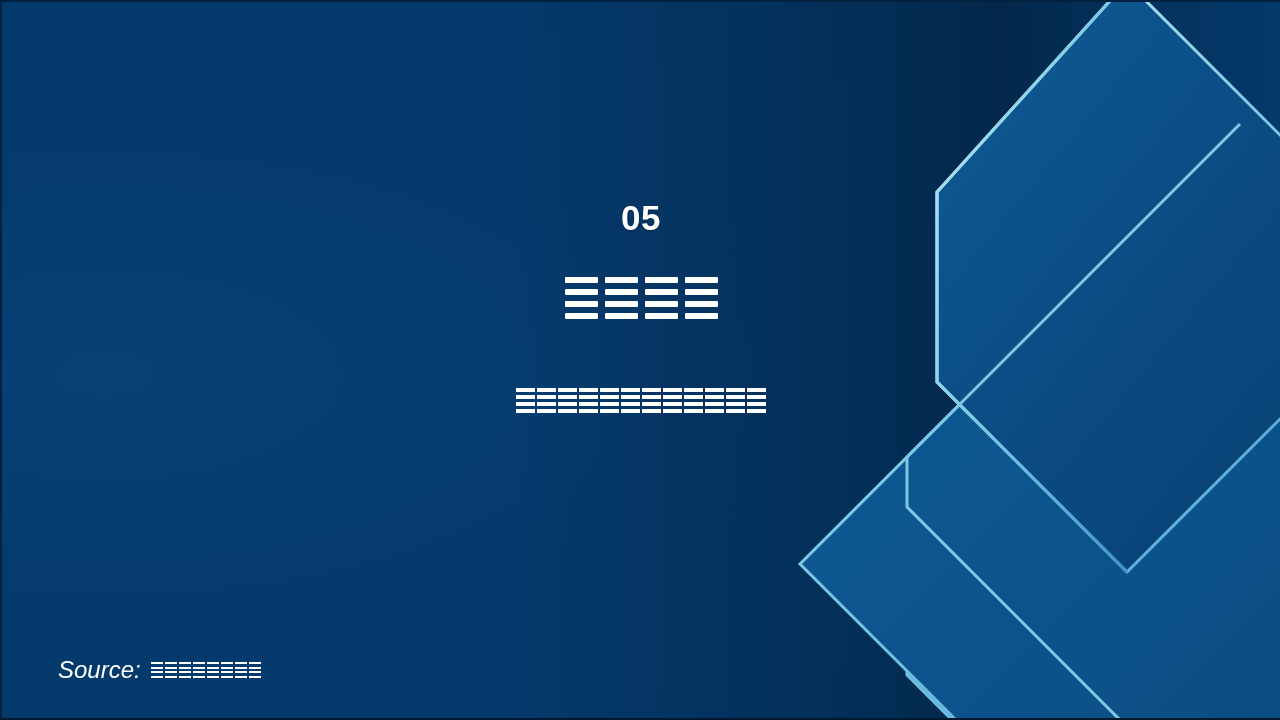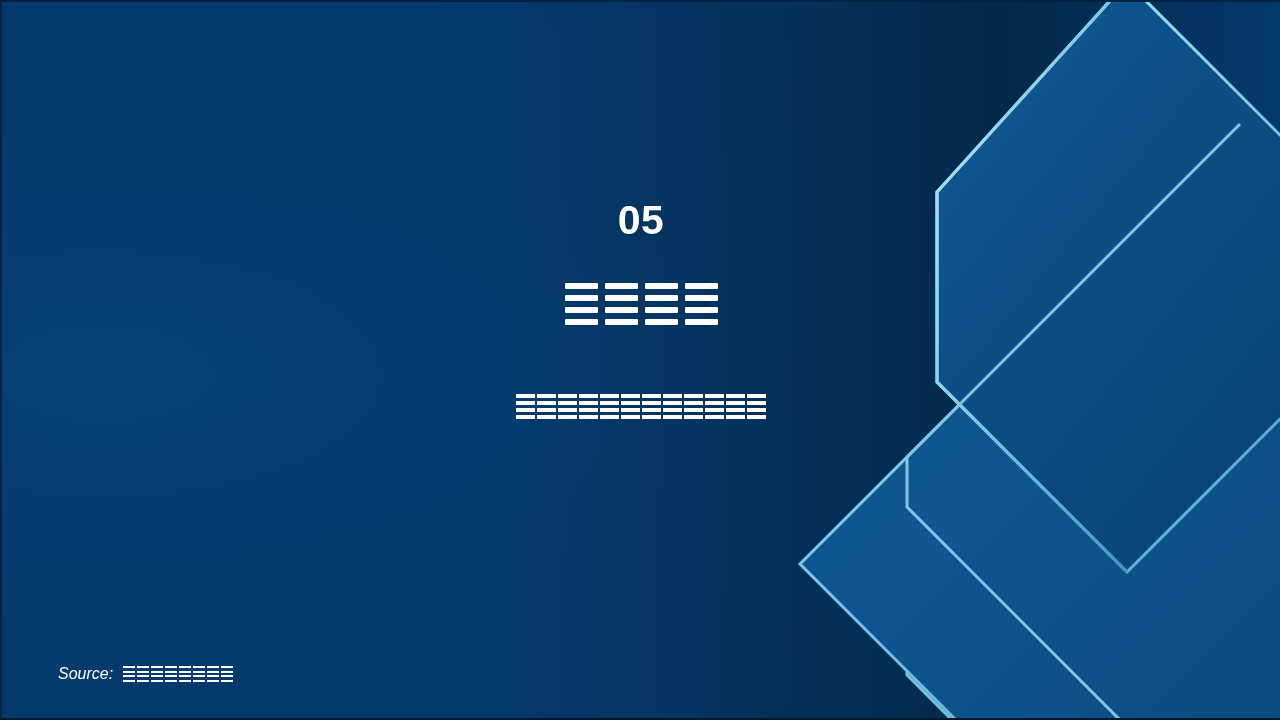--- a/index.html
+++ b/index.html
@@ -77,21 +77,21 @@
   
   .center-block {
     position: absolute;
     left: 0;
     right: 0;
     top: 198px;
     text-align: center;
   }
 
   .section-number {
-    font-size: 41px;
+    font-size: 35px;
     font-weight: bold;
     color: #ffffff;
     letter-spacing: 0.5px;
     line-height: 1;
     margin: 0;
     text-shadow: 0 1px 2px rgba(0,0,0,0.25);
   }
 
   .section-title {
     margin: 40px 0 0 0;
@@ -155,21 +155,21 @@
   .source-line {
     position: absolute;
     left: 56px;
     bottom: 36px;
     display: flex;
     align-items: center;
     gap: 10px;
     color: #ffffff;
   }
   .source-label {
-    font-size: 16px;
+    font-size: 24px;
     font-style: italic;
     color: #ffffff;
     line-height: 1;
     white-space: nowrap;
   }
   .source-glyphs {
     display: flex;
     align-items: center;
     gap: 2px;
   }

